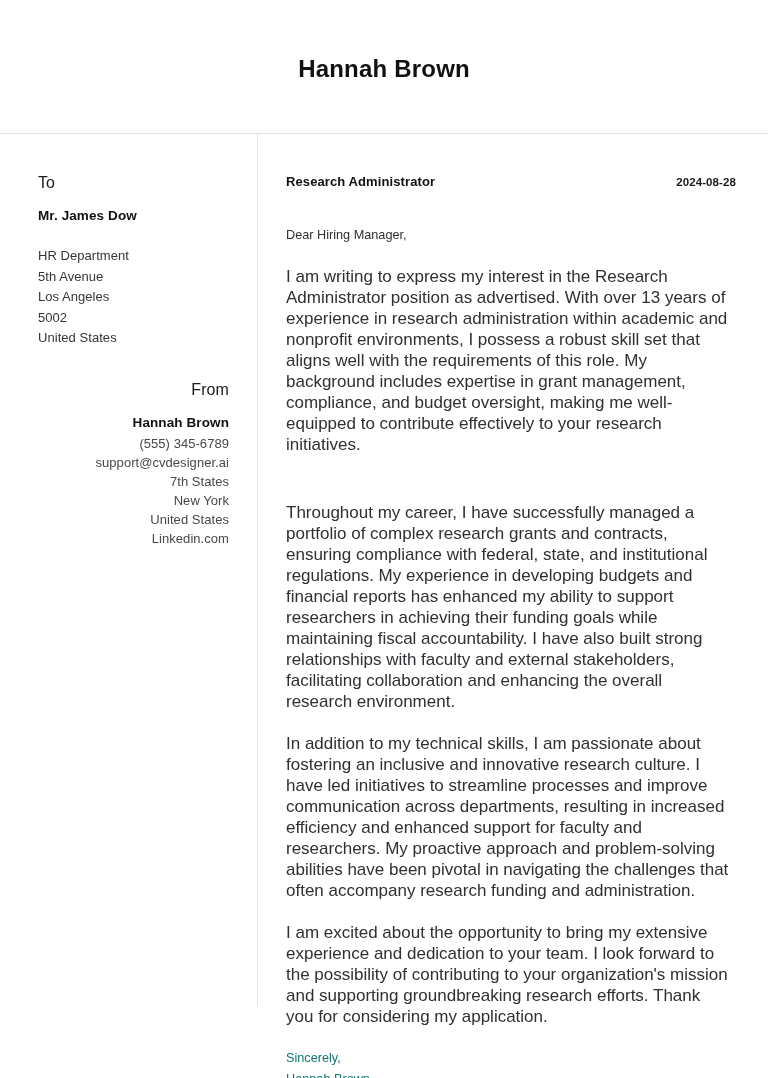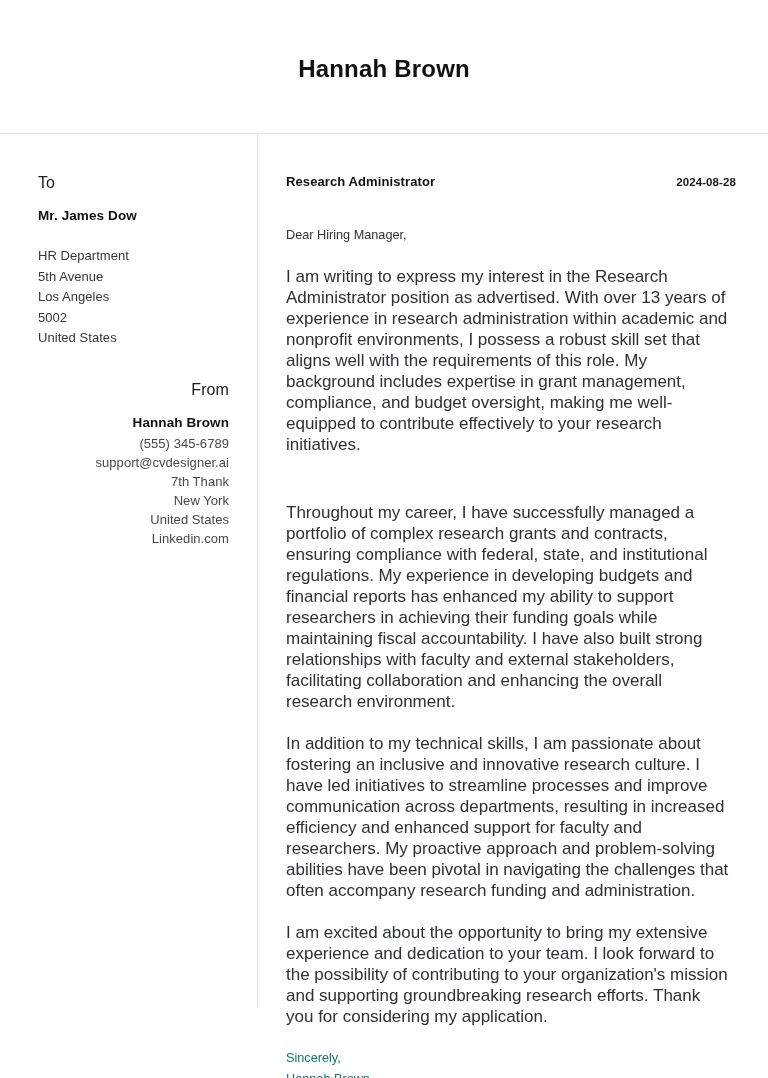--- a/index.html
+++ b/index.html
@@ -181,21 +181,21 @@
         <div class="to-line">Los Angeles</div>
         <div class="to-line">5002</div>
         <div class="to-line">United States</div>
       </div>
 
       <div class="from-block">
         <div class="block-label">From</div>
         <div class="block-name">Hannah Brown</div>
         <div class="from-line">(555) 345-6789</div>
         <div class="from-line">support@cvdesigner.ai</div>
-        <div class="from-line">7th Thank</div>
+        <div class="from-line">7th States</div>
         <div class="from-line">New York</div>
         <div class="from-line">United States</div>
         <div class="from-line">Linkedin.com</div>
       </div>
 
     </div>
 
     <div class="divider-col"></div>
 
     <div class="main">

